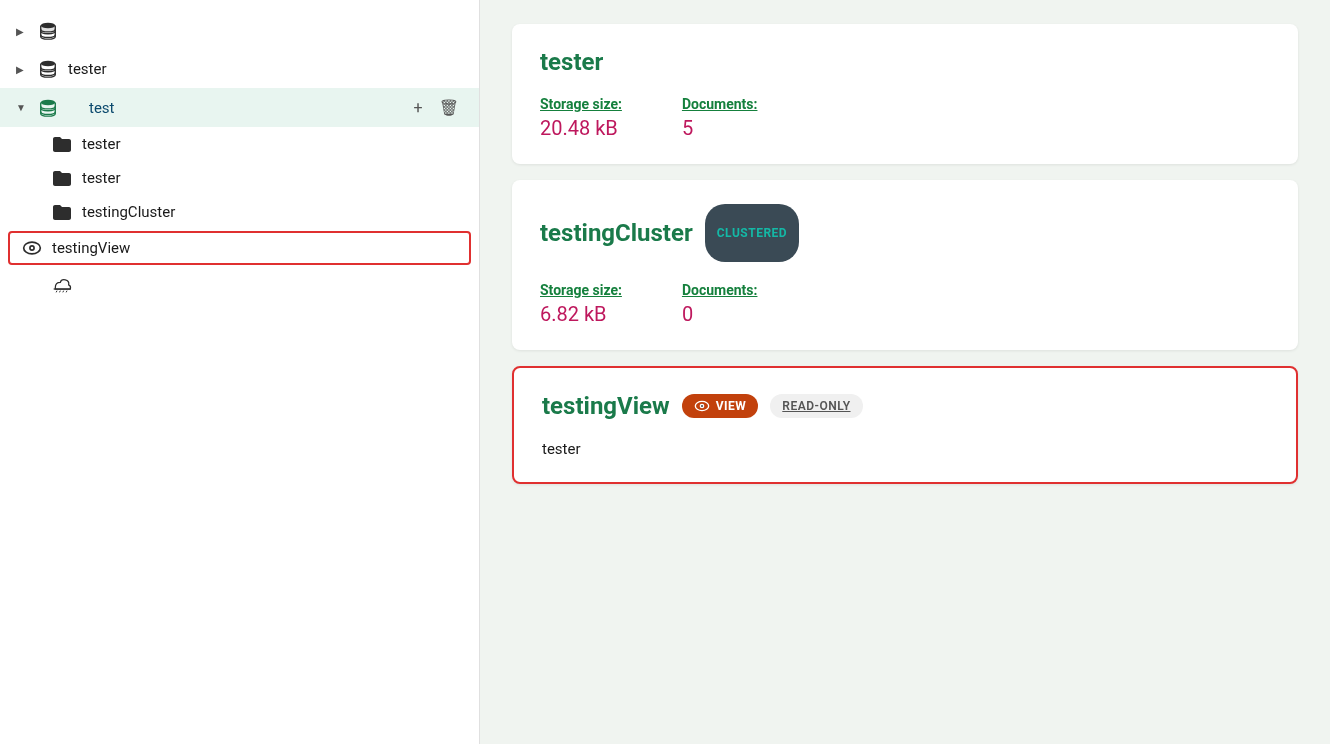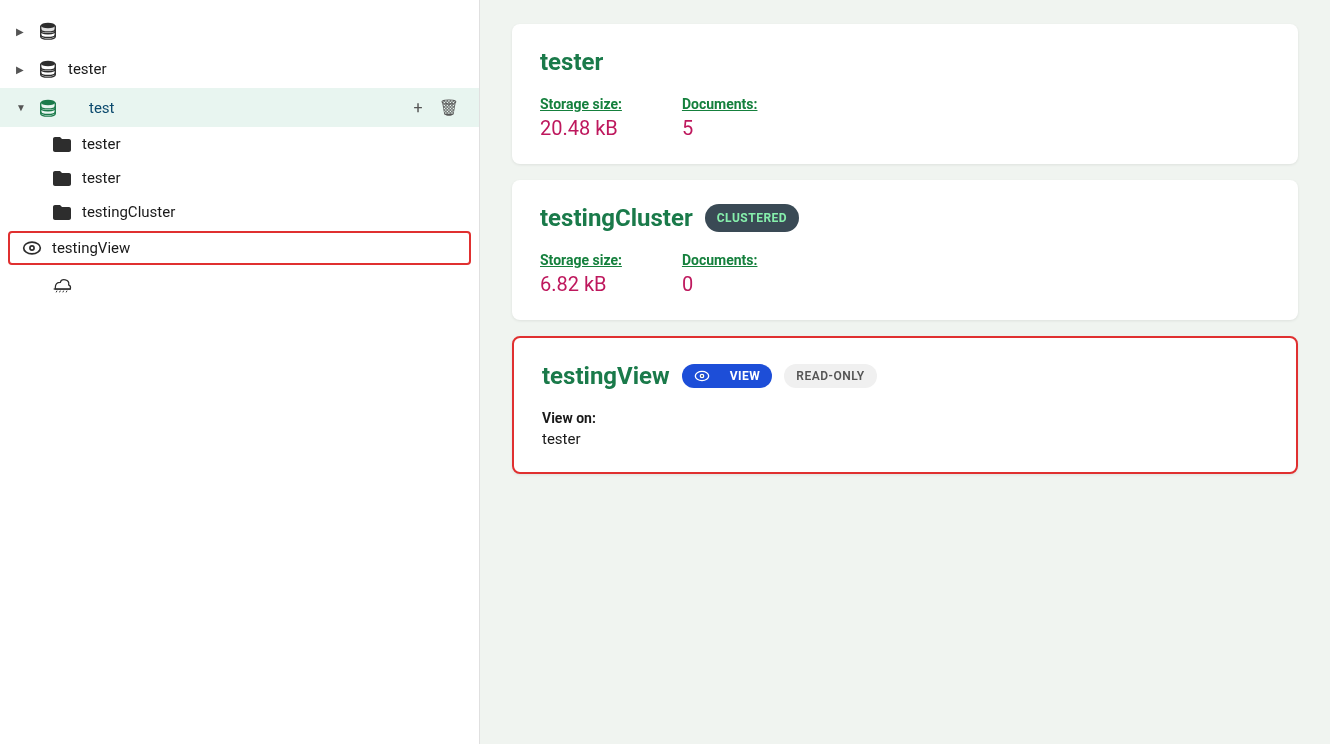--- a/index.html
+++ b/index.html
@@ -107,49 +107,50 @@
       font-weight: 700;
       color: #1a7a4a;
       margin-bottom: 20px;
       display: flex;
       align-items: center;
       gap: 12px;
     }
 
     .badge-clustered {
       background: #3a4a55;
-      color: #86efac;
+      color: #14b8a6;
       font-size: 12px;
       font-weight: 700;
-      padding: 7px 12px;
+      padding: 22px 12px;
       border-radius: 20px;
       letter-spacing: 0.5px;
     }
 
     .badge-view {
-      background: #1d4ed8;
+      background: #c2410c;
       color: #fff;
       font-size: 12px;
       font-weight: 700;
       padding: 5px 12px;
       border-radius: 20px;
       letter-spacing: 0.5px;
       display: flex;
       align-items: center;
-      gap: 20px;
+      gap: 6px;
     }
 
     .badge-readonly {
       background: #f0f0f0;
       color: #555;
       font-size: 12px;
       font-weight: 600;
       padding: 5px 12px;
       border-radius: 20px;
       letter-spacing: 0.5px;
+      text-decoration: underline;
     }
 
     .card-stats {
       display: flex;
       gap: 60px;
     }
 
     .stat-label {
       font-size: 14px;
       font-weight: 700;
@@ -333,18 +334,17 @@
         <svg width="16" height="14" viewBox="0 0 24 18" fill="none">
           <ellipse cx="12" cy="9" rx="10" ry="7" stroke="#fff" stroke-width="2" fill="none"></ellipse>
           <circle cx="12" cy="9" r="3.5" fill="#fff"></circle>
           <circle cx="12" cy="9" r="1.5" fill="#3a4a55"></circle>
         </svg>
         <span>VIEW</span>
       </span>
       <span class="badge-readonly">READ-ONLY</span>
     </div>
     <div class="card-field">
-      <div class="field-label">View on:</div>
       <div class="field-value">tester</div>
     </div>
   </div>
 
 </div>
 
 </body></html>

